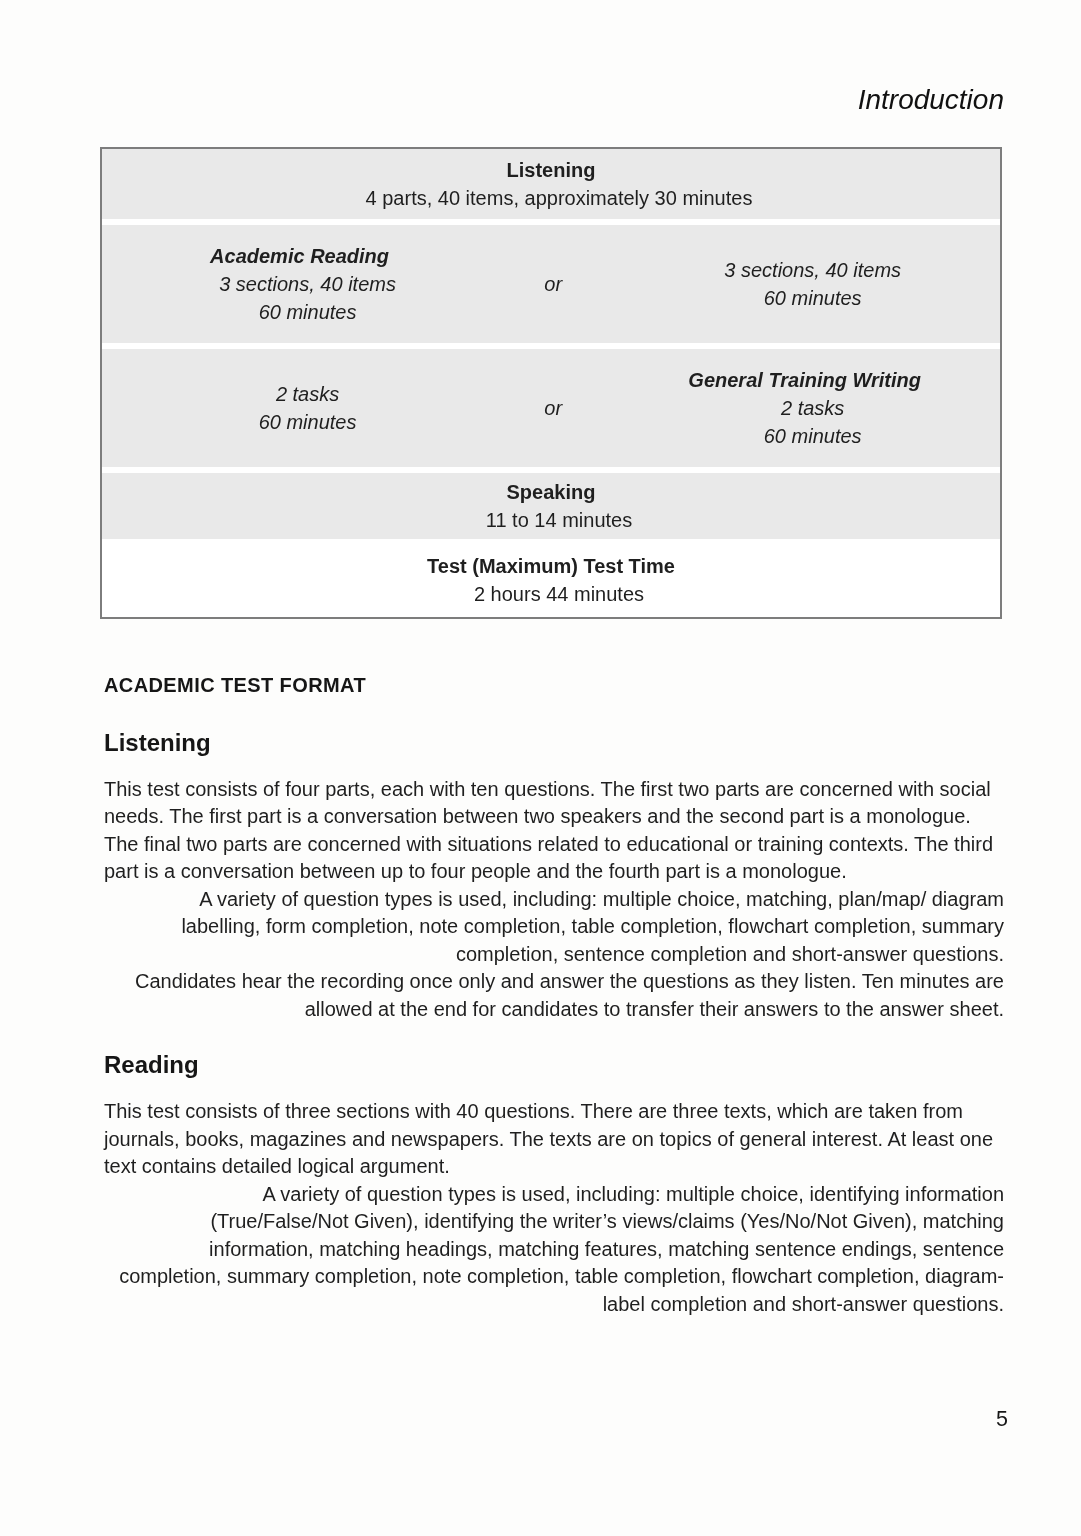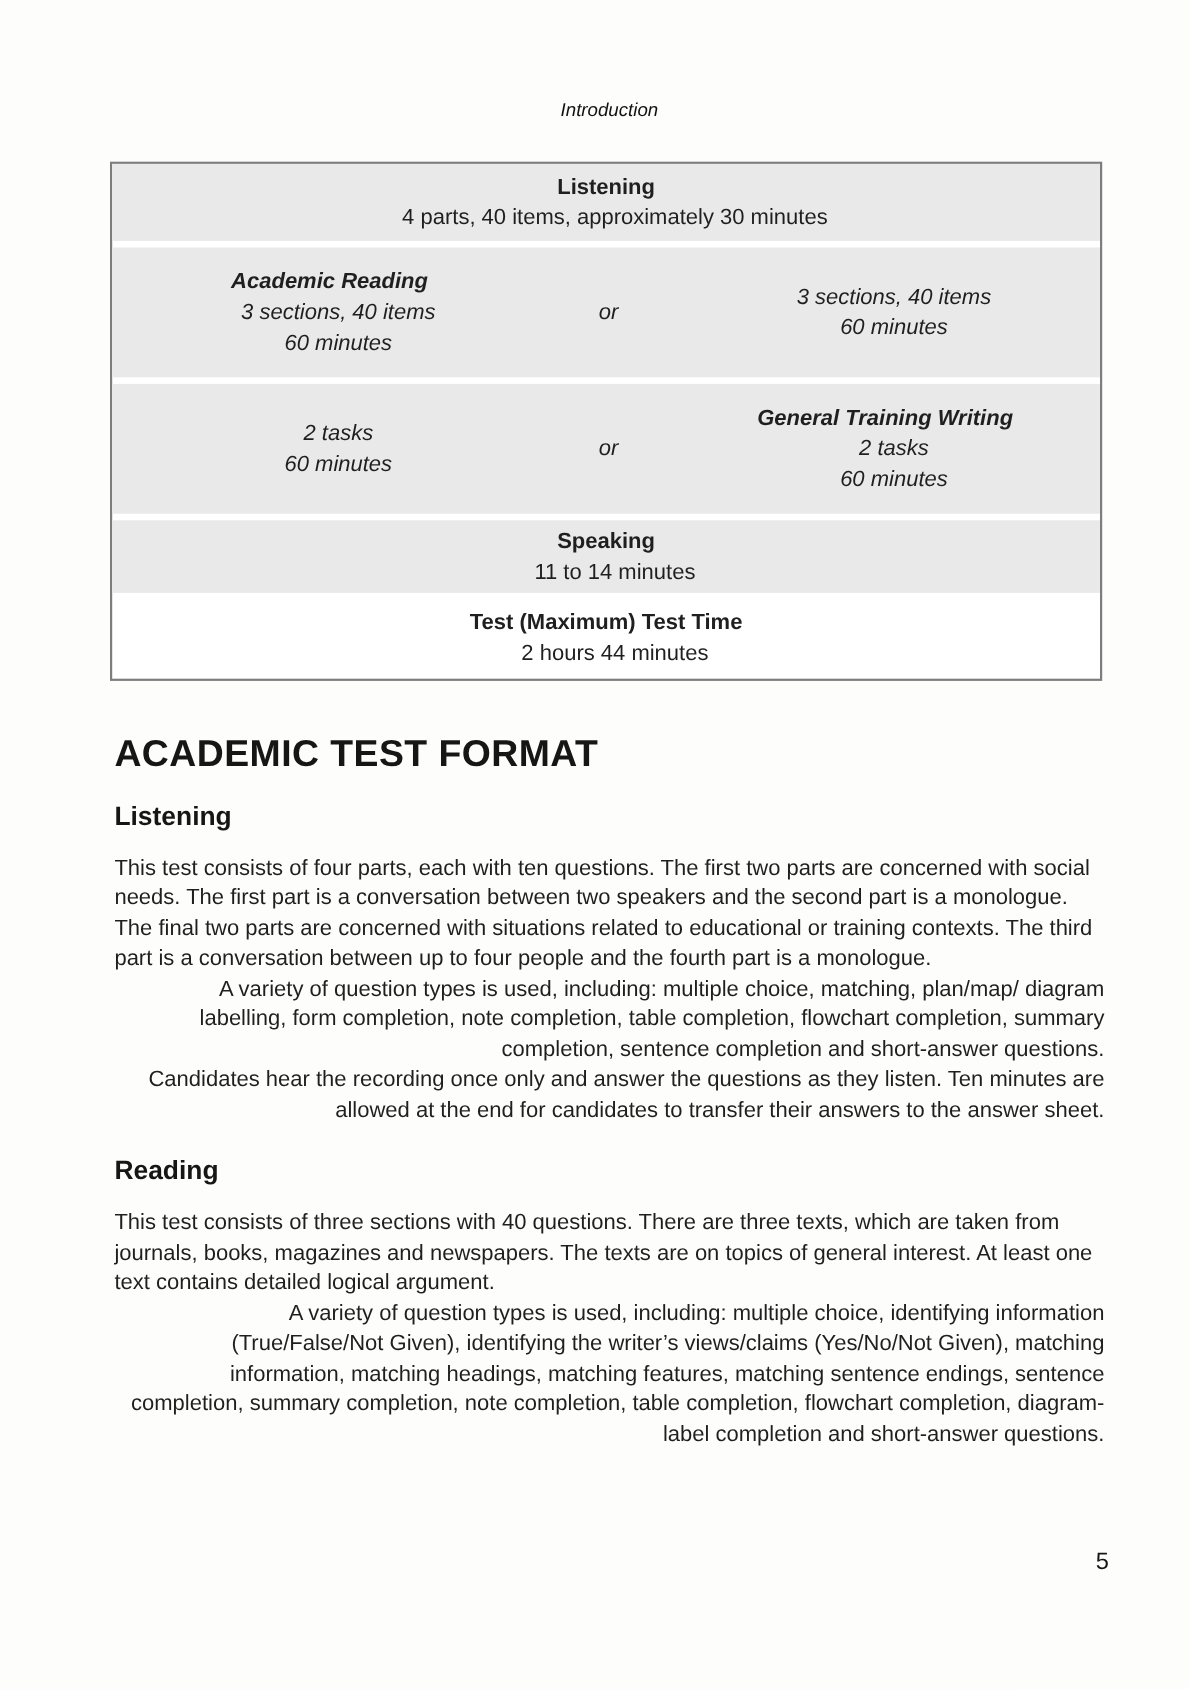--- a/index.html
+++ b/index.html
@@ -14,23 +14,23 @@
     background: #fdfdfc;
     color: #1f1f1f;
     font-family: "Liberation Sans", sans-serif;
     font-size: 20px;
     line-height: 27.5px;
     box-sizing: border-box;
     padding: 86px 77px 0 104px;
     overflow: hidden;
   }
   .running-head {
-    text-align: center;
+    text-align: right;
     font-style: italic;
-    font-size: 17px;
+    font-size: 28px;
     color: #111;
   }
   .intro-line {
     margin: 44px 0 0 0;
   }
   
   .test-table {
     margin: 33px 0 0 -4px;
     width: 902px;
     box-sizing: border-box;
@@ -64,21 +64,21 @@
   }
   .t-sub {
     display: block;
     line-height: 28px;
     margin-left: 16px;
   }
   .or-label { line-height: 28px; }
   
   .main-heading {
     margin: 50px 0 0 0;
-    font-size: 34px;
+    font-size: 20px;
     line-height: 32px;
     font-weight: bold;
     letter-spacing: 0.4px;
     color: #161616;
   }
   .sub-heading {
     margin: 27px 0 0 0;
     font-size: 24px;
     line-height: 30px;
     font-weight: bold;

